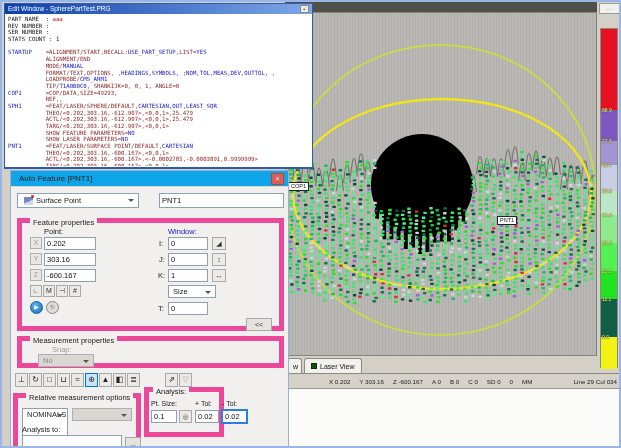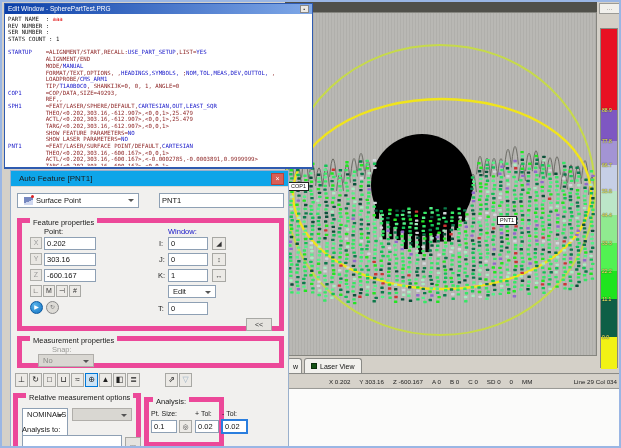--- a/index.html
+++ b/index.html
@@ -1548,21 +1548,21 @@
       <div class="row-abs" id="toggle-row" style="left:8px;top:62px">
           <button class="mini-btn">∟</button>
           <button class="mini-btn">M</button>
           <button class="mini-btn">⊣</button>
           <button class="mini-btn">#</button>
         </div>
       <button class="round-btn play" style="left:8px;top:78px">▶</button>
       <button class="round-btn gray" style="left:24px;top:78px">↻</button>
 
       <div class="dd" style="left:146px;top:62px;width:48px;height:13px;line-height:11px">
-        <span>Edit</span>
+        <span>Size</span>
       </div>
       <span class="lbl" style="left:136px;top:81px">T:</span>
       <input class="txt" style="left: 146px; top: 79px; width: 40px; height: 13px;" value="0">
 
       <button class="small-btn" style="left:224px;top:95px;width:26px;height:13px;line-height:11px">&lt;&lt;</button>
     </div>
 
     <div class="group" style="left:6px;top:165px;width:267px;height:32px">
       <span class="group-title">Measurement properties</span>
       <span class="lbl gray" style="left:30px;top:4px">Snap:</span>
@@ -1589,21 +1589,21 @@
       <span class="group-title" style="white-space:nowrap">Relative measurement options</span>
       <div class="dd" style="left:4px;top:10px;width:46px;height:30px;line-height:11px">
         <span>NOMINALS</span>
       </div>
       <div class="dd gray" style="left:54px;top:10px;width:60px;height:13px;line-height:11px"></div>
       <span class="lbl" style="left:4px;top:27px">Analysis to:</span>
       <input class="txt" style="left: 4px; top: 37px; width: 100px; height: 14px;">
       <button class="small-btn" style="left:107px;top:39px;width:16px;height:12px">...</button>
     </div>
 
-    <div class="group" style="left:133px;top:226px;width:80px;height:50px">
+    <div class="group" style="left:133px;top:216px;width:80px;height:50px">
       <span class="group-title" style="left:4px">Analysis:</span>
       <span class="lbl" style="left:2px;top:8px;font-size:7px">Pt. Size:</span>
       <span class="lbl" style="left:46px;top:8px;font-size:7px">+ Tol:</span>
       <span class="lbl" style="left:73px;top:8px;font-size:7px">- Tol:</span>
       <input class="txt" style="left: 2px; top: 18px; width: 26px; height: 13px;" value="0.1">
       <button class="icon-btn" style="left:30px;top:18px;width:13px">◎</button>
       <input class="txt" style="left: 46px; top: 18px; width: 24px; height: 13px;" value="0.02">
       <input class="txt focused" style="left: 73px; top: 18px; width: 25px; height: 13px;" value="0.02">
     </div>
   </div>

